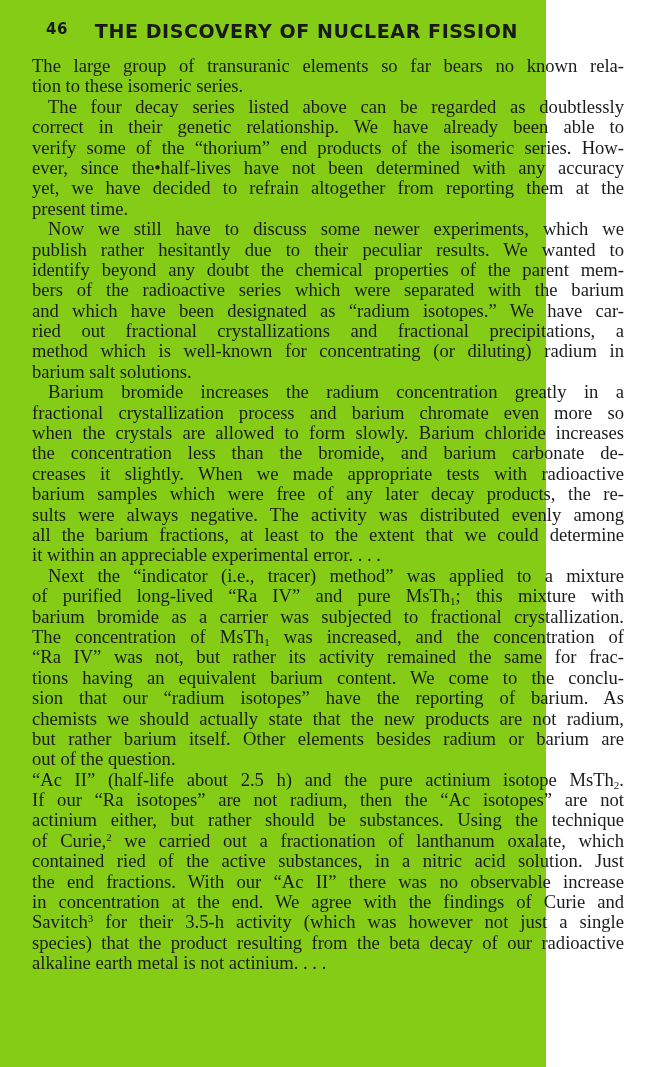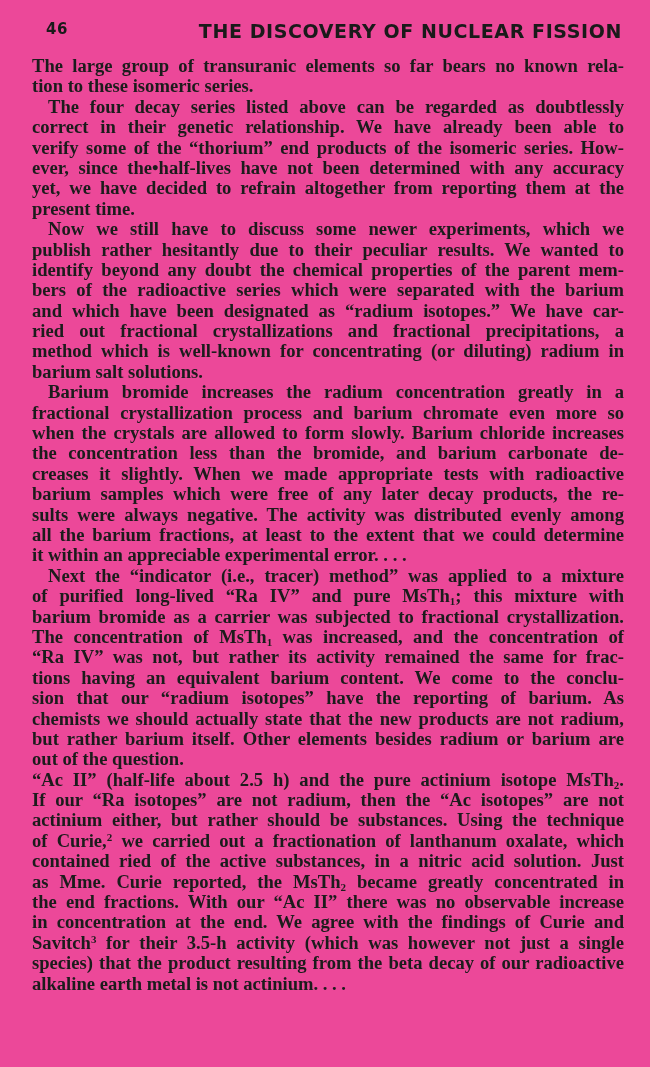--- a/index.html
+++ b/index.html
@@ -1,22 +1,22 @@
 <!DOCTYPE html>
 <html><head>
 <meta charset="utf-8">
 <style>
   html, body { margin: 0; padding: 0; background: #ffffff; }
   body { width: 650px; height: 1067px; position: relative; overflow: hidden; }
-  .page { position: absolute; left: 0; top: 0; width: 650px; height: 1067px; background: #ec4899; }
+  .page { position: absolute; left: 0; top: 0; width: 546px; height: 1067px; background: #84cc16; }
   .header { position: absolute; top: 20px; left: 46px; right: 28px; height: 22px; }
   .page-number { position: absolute; left: 0; top: 0; font-family: "DejaVu Sans", sans-serif; font-weight: bold; font-size: 15px; color: #1a1a1a; letter-spacing: 0.5px; }
   .running-head { position: absolute; right: 0; top: 0; font-family: "DejaVu Sans", sans-serif; font-weight: bold; font-size: 19px; color: #1a1a1a; letter-spacing: 0.6px; }
   .body { position: absolute; top: 56px; left: 32px; width: 592px; font-family: "Liberation Serif", serif; font-size: 18.6px; color: #1c1c1c; }
-  .line { height: 20.4px; line-height: 20.4px; white-space: nowrap; text-align: justify; text-align-last: justify; font-weight: bold; }
+  .line { height: 20.4px; line-height: 20.4px; white-space: nowrap; text-align: justify; text-align-last: justify; }
   .line.last { text-align-last: left; }
   .line.indent { padding-left: 16px; }
   sub { font-size: 11px; vertical-align: -3px; line-height: 0; }
   sup { font-size: 11px; vertical-align: 6px; line-height: 0; }
 </style>
 </head>
 <body>
 
 <div class="page">
   <div class="header">
@@ -68,21 +68,20 @@
         <div class="line">chemists we should actually state that the new products are not radium,</div>
         <div class="line">but rather barium itself. Other elements besides radium or barium are</div>
         <div class="line last">out of the question.</div>
       </div>
       <div>
         <div class="line">“Ac II” (half-life about 2.5 h) and the pure actinium isotope MsTh<sub>2</sub>.</div>
         <div class="line">If our “Ra isotopes” are not radium, then the “Ac isotopes” are not</div>
         <div class="line">actinium either, but rather should be substances. Using the technique</div>
         <div class="line">of Curie,<sup>2</sup> we carried out a fractionation of lanthanum oxalate, which</div>
         <div class="line">contained ried of the active substances, in a nitric acid solution. Just</div>
-        <div class="line">as Mme. Curie reported, the MsTh<sub>2</sub> became greatly concentrated in</div>
         <div class="line">the end fractions. With our “Ac II” there was no observable increase</div>
         <div class="line">in concentration at the end. We agree with the findings of Curie and</div>
         <div class="line">Savitch<sup>3</sup> for their 3.5-h activity (which was however not just a single</div>
         <div class="line">species) that the product resulting from the beta decay of our radioactive</div>
         <div class="line last">alkaline earth metal is not actinium. . . .</div>
       </div>
     </div>
 </div>
 
 </body></html>

